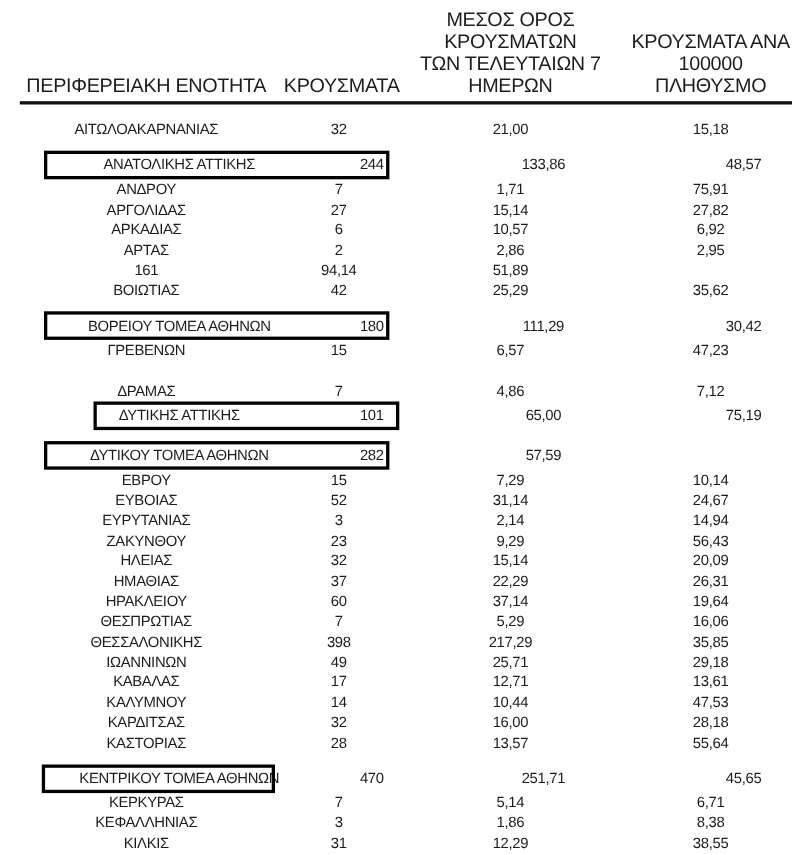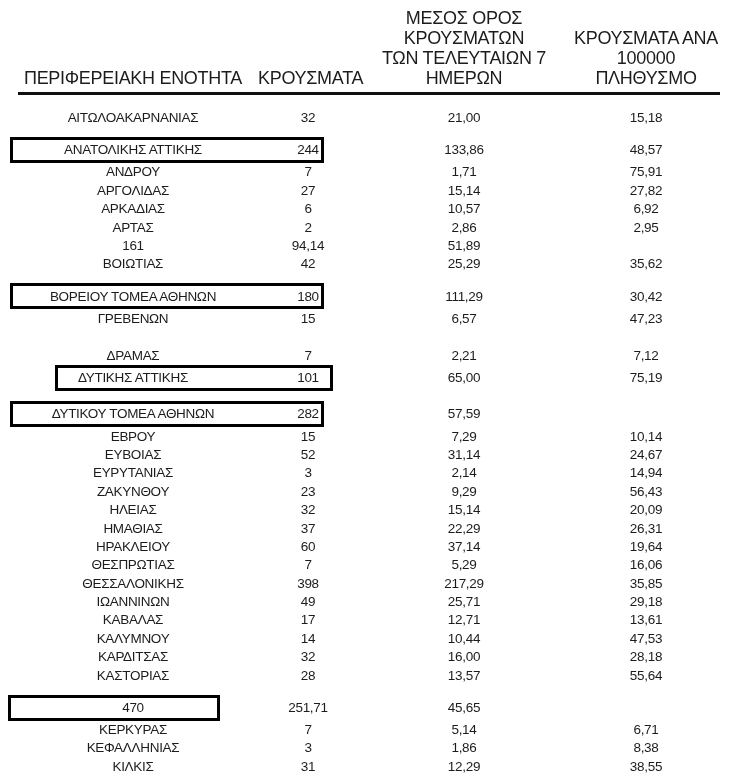--- a/index.html
+++ b/index.html
@@ -45,21 +45,21 @@
   .tbody {
     margin-top: 14px;
   }
   .row {
     position: relative;
     height: 18.4px;
     align-items: center;
     font-size: 13.5px;
     letter-spacing: -0.3px;
   }
-  .row.boxed { height: 26px; }
+  .row.boxed { height: 26px; margin-left: 30px; }
   .cell { line-height: 1; }
   .gap-small { height: 10px; }
   .gap-large { height: 19px; }
   
   .box {
     position: absolute;
     top: 0;
     bottom: 0;
     border: 3px solid #000000;
     box-sizing: border-box;
@@ -163,21 +163,21 @@
     <div class="cell c-name">ΓΡΕΒΕΝΩΝ</div>
     <div class="cell c-cases">15</div>
     <div class="cell c-avg7">6,57</div>
     <div class="cell c-per100k">47,23</div>
   </div>
       <div class="gap-large"></div>
       <div class="grid row">
 
     <div class="cell c-name">ΔΡΑΜΑΣ</div>
     <div class="cell c-cases">7</div>
-    <div class="cell c-avg7">2,21</div>
+    <div class="cell c-avg7">4,86</div>
     <div class="cell c-per100k">7,12</div>
   </div>
       <div class="grid row boxed box-indent">
     <div class="box" style="border-color: rgb(0, 0, 0);"></div>
     <div class="cell c-name">ΔΥΤΙΚΗΣ ΑΤΤΙΚΗΣ</div>
     <div class="cell c-cases">101</div>
     <div class="cell c-avg7">65,00</div>
     <div class="cell c-per100k">75,19</div>
   </div>
       <div class="gap-small"></div>
@@ -281,20 +281,21 @@
       <div class="grid row">
 
     <div class="cell c-name">ΚΑΣΤΟΡΙΑΣ</div>
     <div class="cell c-cases">28</div>
     <div class="cell c-avg7">13,57</div>
     <div class="cell c-per100k">55,64</div>
   </div>
       <div class="gap-small"></div>
       <div class="grid row boxed box-name">
     <div class="box" style="border-color: rgb(0, 0, 0);"></div>
+    <div class="cell c-name">ΚΕΝΤΡΙΚΟΥ ΤΟΜΕΑ ΑΘΗΝΩΝ</div>
     <div class="cell c-cases">470</div>
     <div class="cell c-avg7">251,71</div>
     <div class="cell c-per100k">45,65</div>
   </div>
       <div class="grid row">
 
     <div class="cell c-name">ΚΕΡΚΥΡΑΣ</div>
     <div class="cell c-cases">7</div>
     <div class="cell c-avg7">5,14</div>
     <div class="cell c-per100k">6,71</div>

